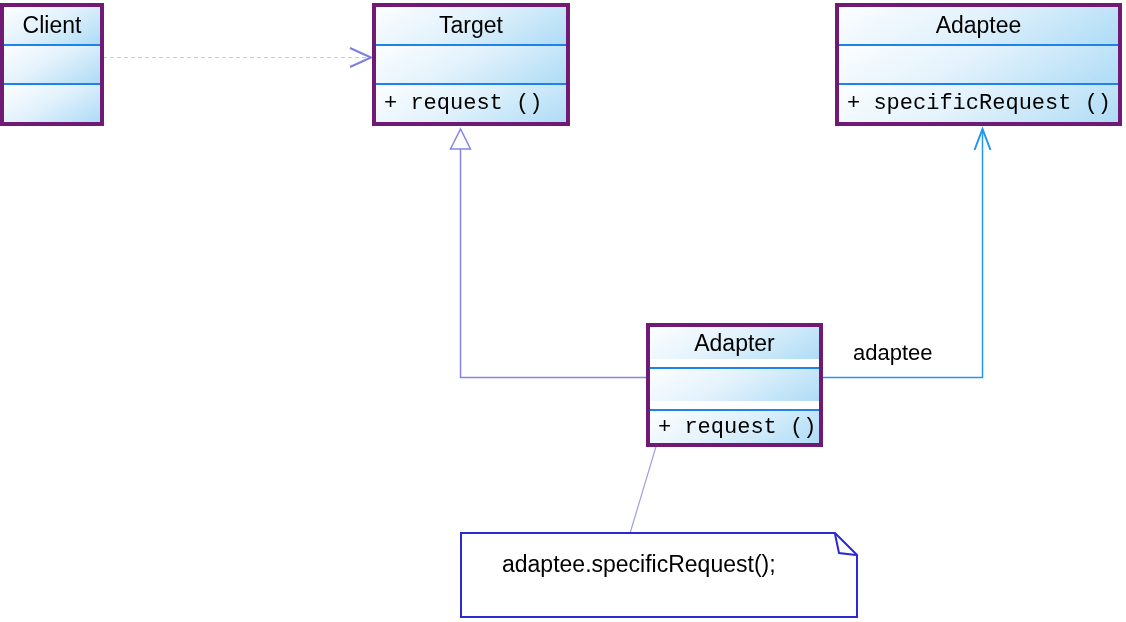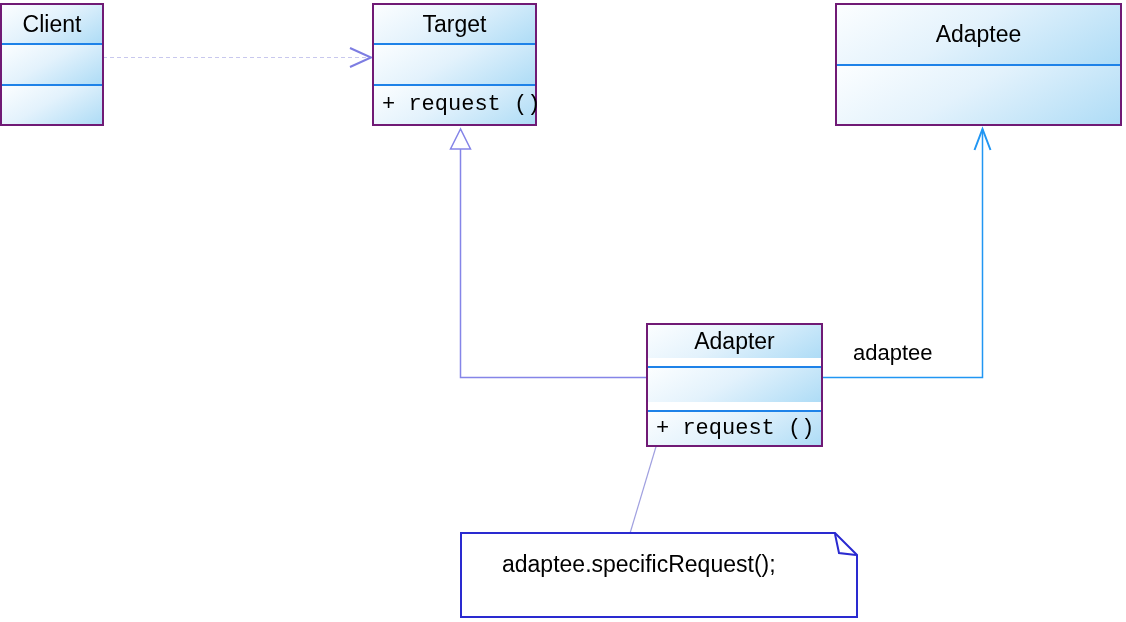--- a/index.html
+++ b/index.html
@@ -11,21 +11,21 @@
     color: #000;
   }
   #edge-layer {
     position: absolute; left: 0; top: 0; width: 1126px; height: 622px;
     z-index: 1;
   }
   .uml-class {
     position: absolute;
     z-index: 2;
     box-sizing: border-box;
-    border: 2px solid #701a75;
+    border: 4px solid #701a75;
     display: flex;
     flex-direction: column;
   }
   .uml-class .compartment {
     flex: 1 1 0;
     background: linear-gradient(150deg, #fcfeff 0%, #e3f2fc 45%, #aedcf6 100%);
     display: flex;
     align-items: center;
     white-space: pre;
   }
@@ -73,29 +73,30 @@
   <polygon points="461,533 835,533 857,555 857,617 461,617" fill="#ffffff" stroke-width="2" stroke="#2a2ad0"></polygon>
   <polyline points="835,534 839,553 856,555" fill="none" stroke-width="2" stroke="#2a2ad0"></polyline>
 </svg>
 
 <div class="uml-class" style="left:0px; top:3px; width:104px; height:123px;">
   <div class="compartment title">Client</div>
   <div class="compartment members"></div>
   <div class="compartment members"></div>
 </div>
 
-<div class="uml-class" style="left:372px; top:3px; width:165px; height:123px;">
+<div class="uml-class" style="left:372px; top:3px; width:198px; height:123px;">
   <div class="compartment title">Target</div>
   <div class="compartment members"></div>
   <div class="compartment members">+ request ()</div>
 </div>
 
 <div class="uml-class" style="left:835px; top:3px; width:287px; height:123px;">
   <div class="compartment title">Adaptee</div>
   <div class="compartment members"></div>
+  <div class="compartment members">+ specificRequest ()</div>
 </div>
 
 <div class="uml-class" style="left:646px; top:323px; width:177px; height:124px;gap:8px;">
   <div class="compartment title">Adapter</div>
   <div class="compartment members"></div>
   <div class="compartment members">+ request ()</div>
 </div>
 
 <div class="edge-label" style="left:853px; top:340px;">adaptee</div>
 

